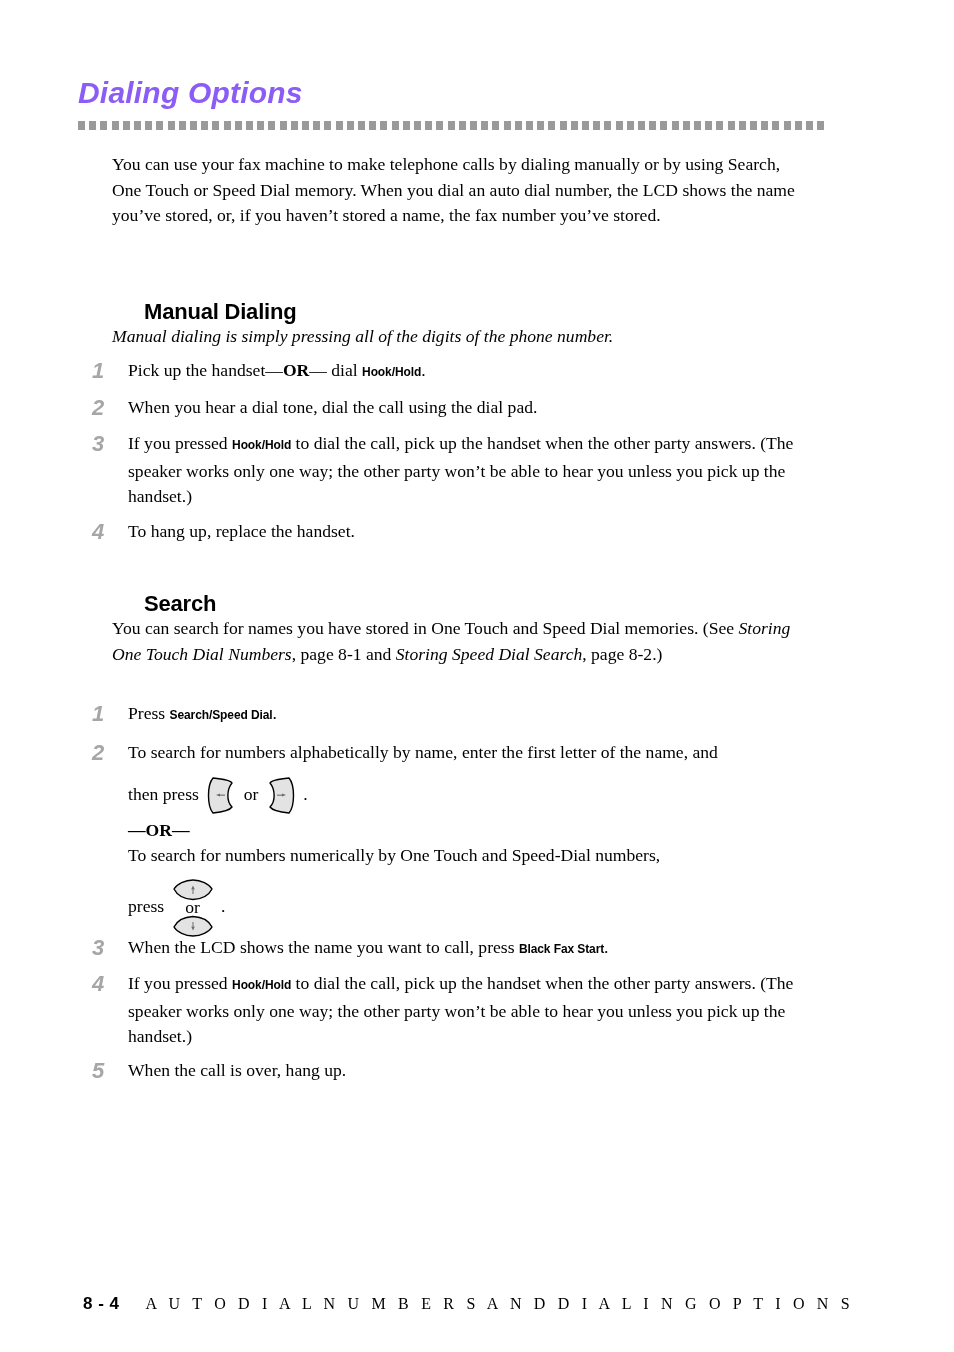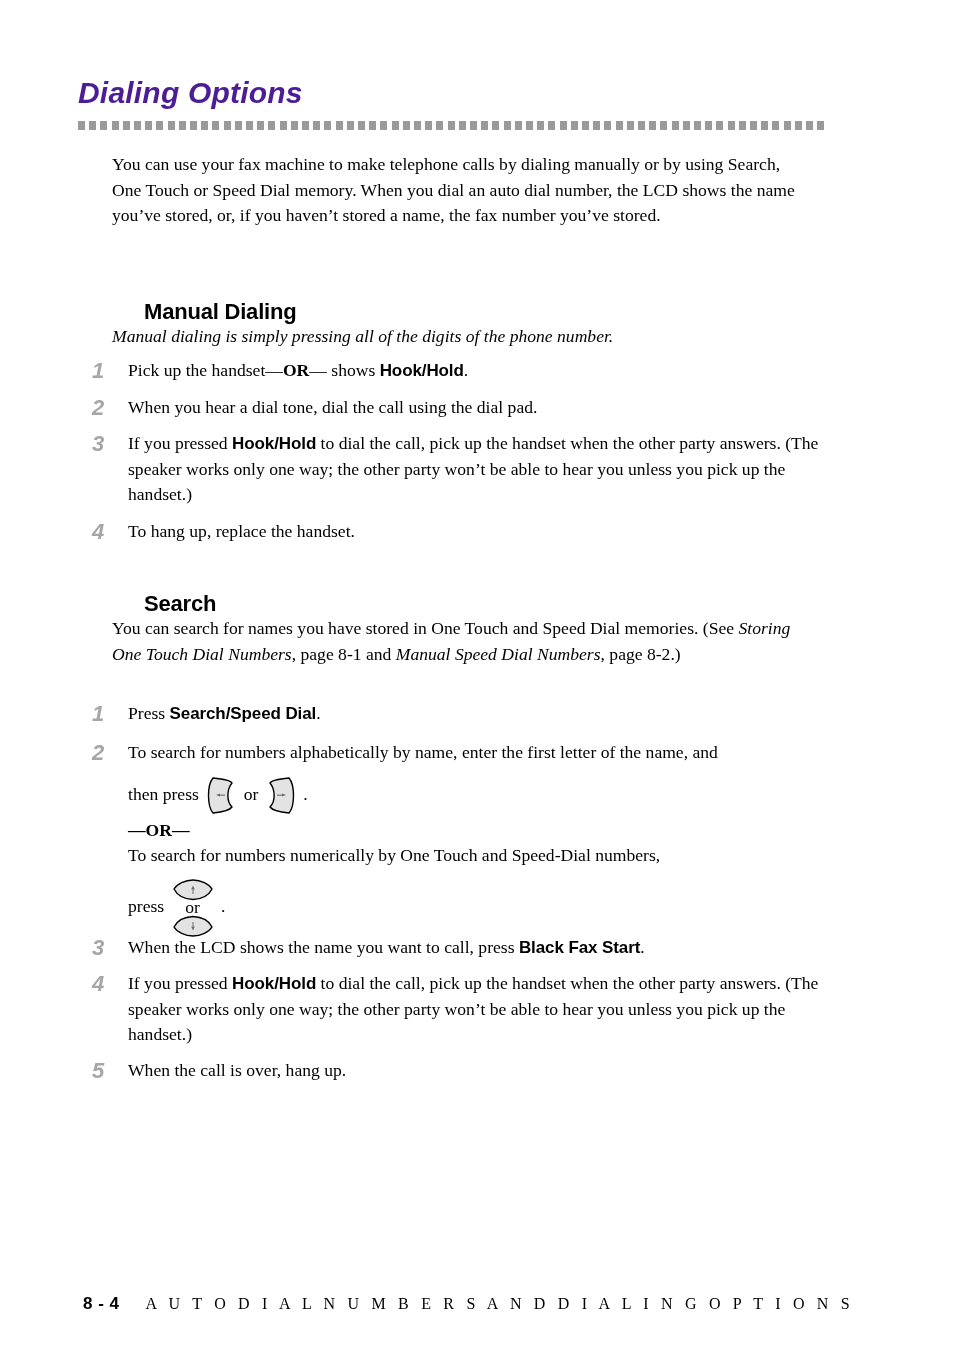--- a/index.html
+++ b/index.html
@@ -26,21 +26,21 @@
   
   .chapter-title {
     position: absolute;
     left: 78px;
     top: 76px;
     font-family: "Liberation Sans", sans-serif;
     font-weight: bold;
     font-style: italic;
     font-size: 30px;
     letter-spacing: 0.2px;
-    color: #4c1d95;
+    color: #8b5cf6;
     white-space: nowrap;
   }
 
   .dash-rule {
     position: absolute;
     left: 78px;
     top: 121px;
     width: 748px;
     height: 9px;
     background-image: repeating-linear-gradient(
@@ -101,21 +101,21 @@
   .step .txt {
     margin-left: 36px;
     font-family: "Liberation Serif", serif;
     font-size: 17.6px;
     line-height: 25.5px;
   }
 
   b.keyname {
     font-family: "Liberation Sans", sans-serif;
     font-weight: bold;
-    font-size: 17px;
+    font-size: 12px;
     letter-spacing: -0.1px;
   }
   i.bookref {
     font-family: "Liberation Serif", serif;
     font-style: italic;
   }
   .or-bold {
     font-family: "Liberation Serif", serif;
     font-weight: bold;
   }
@@ -223,41 +223,41 @@
   <div class="dash-rule"></div>
 
   <div class="body-col intro">You can use your fax machine to make telephone calls by dialing manually or by using Search, One Touch or Speed Dial memory. When you dial an auto dial number, the LCD shows the name you’ve stored, or, if you haven’t  stored a name, the fax number you’ve stored.</div>
 
   <h2 class="section-head manual-head">Manual Dialing</h2>
 
   <div class="body-col lead-manual">Manual dialing is simply pressing all of the digits of the phone number.</div>
 
   <div class="step s-m1">
     <span class="num">1</span>
-    <div class="txt"><span>Pick up the handset—</span><span class="or-bold">OR</span><span>— shows </span><b class="keyname">Hook/Hold</b><span>.</span></div>
+    <div class="txt"><span>Pick up the handset—</span><span class="or-bold">OR</span><span>— dial </span><b class="keyname">Hook/Hold</b><span>.</span></div>
   </div>
 
   <div class="step s-m2">
     <span class="num">2</span>
     <div class="txt">When you hear a dial tone, dial the call using the dial pad.</div>
   </div>
 
   <div class="step s-m3">
     <span class="num">3</span>
     <div class="txt"><span>If you pressed </span><b class="keyname">Hook/Hold</b><span> to dial the call, pick up the handset when the other party answers. (The speaker works only one way; the other party won’t be able to hear you unless you pick up the handset.)</span></div>
   </div>
 
   <div class="step s-m4">
     <span class="num">4</span>
     <div class="txt">To hang up, replace the handset.</div>
   </div>
 
   <h2 class="section-head search-head">Search</h2>
 
-  <div class="body-col lead-search"><span>You can search for names you have stored in One Touch and Speed Dial memories. (See </span><i class="bookref">Storing One Touch Dial Numbers</i><span>, page 8-1 and </span><i class="bookref">Manual Speed Dial Numbers</i><span>, page 8-2.)</span></div>
+  <div class="body-col lead-search"><span>You can search for names you have stored in One Touch and Speed Dial memories. (See </span><i class="bookref">Storing One Touch Dial Numbers</i><span>, page 8-1 and </span><i class="bookref">Storing Speed Dial Search</i><span>, page 8-2.)</span></div>
 
   <div class="step s-s1">
     <span class="num">1</span>
     <div class="txt"><span>Press </span><b class="keyname">Search/Speed Dial</b><span>.</span></div>
   </div>
 
   <div class="step s-s2">
     <span class="num">2</span>
     <div class="txt">
       <span>To search for numbers alphabetically by name, enter the first letter of the name, and</span>

